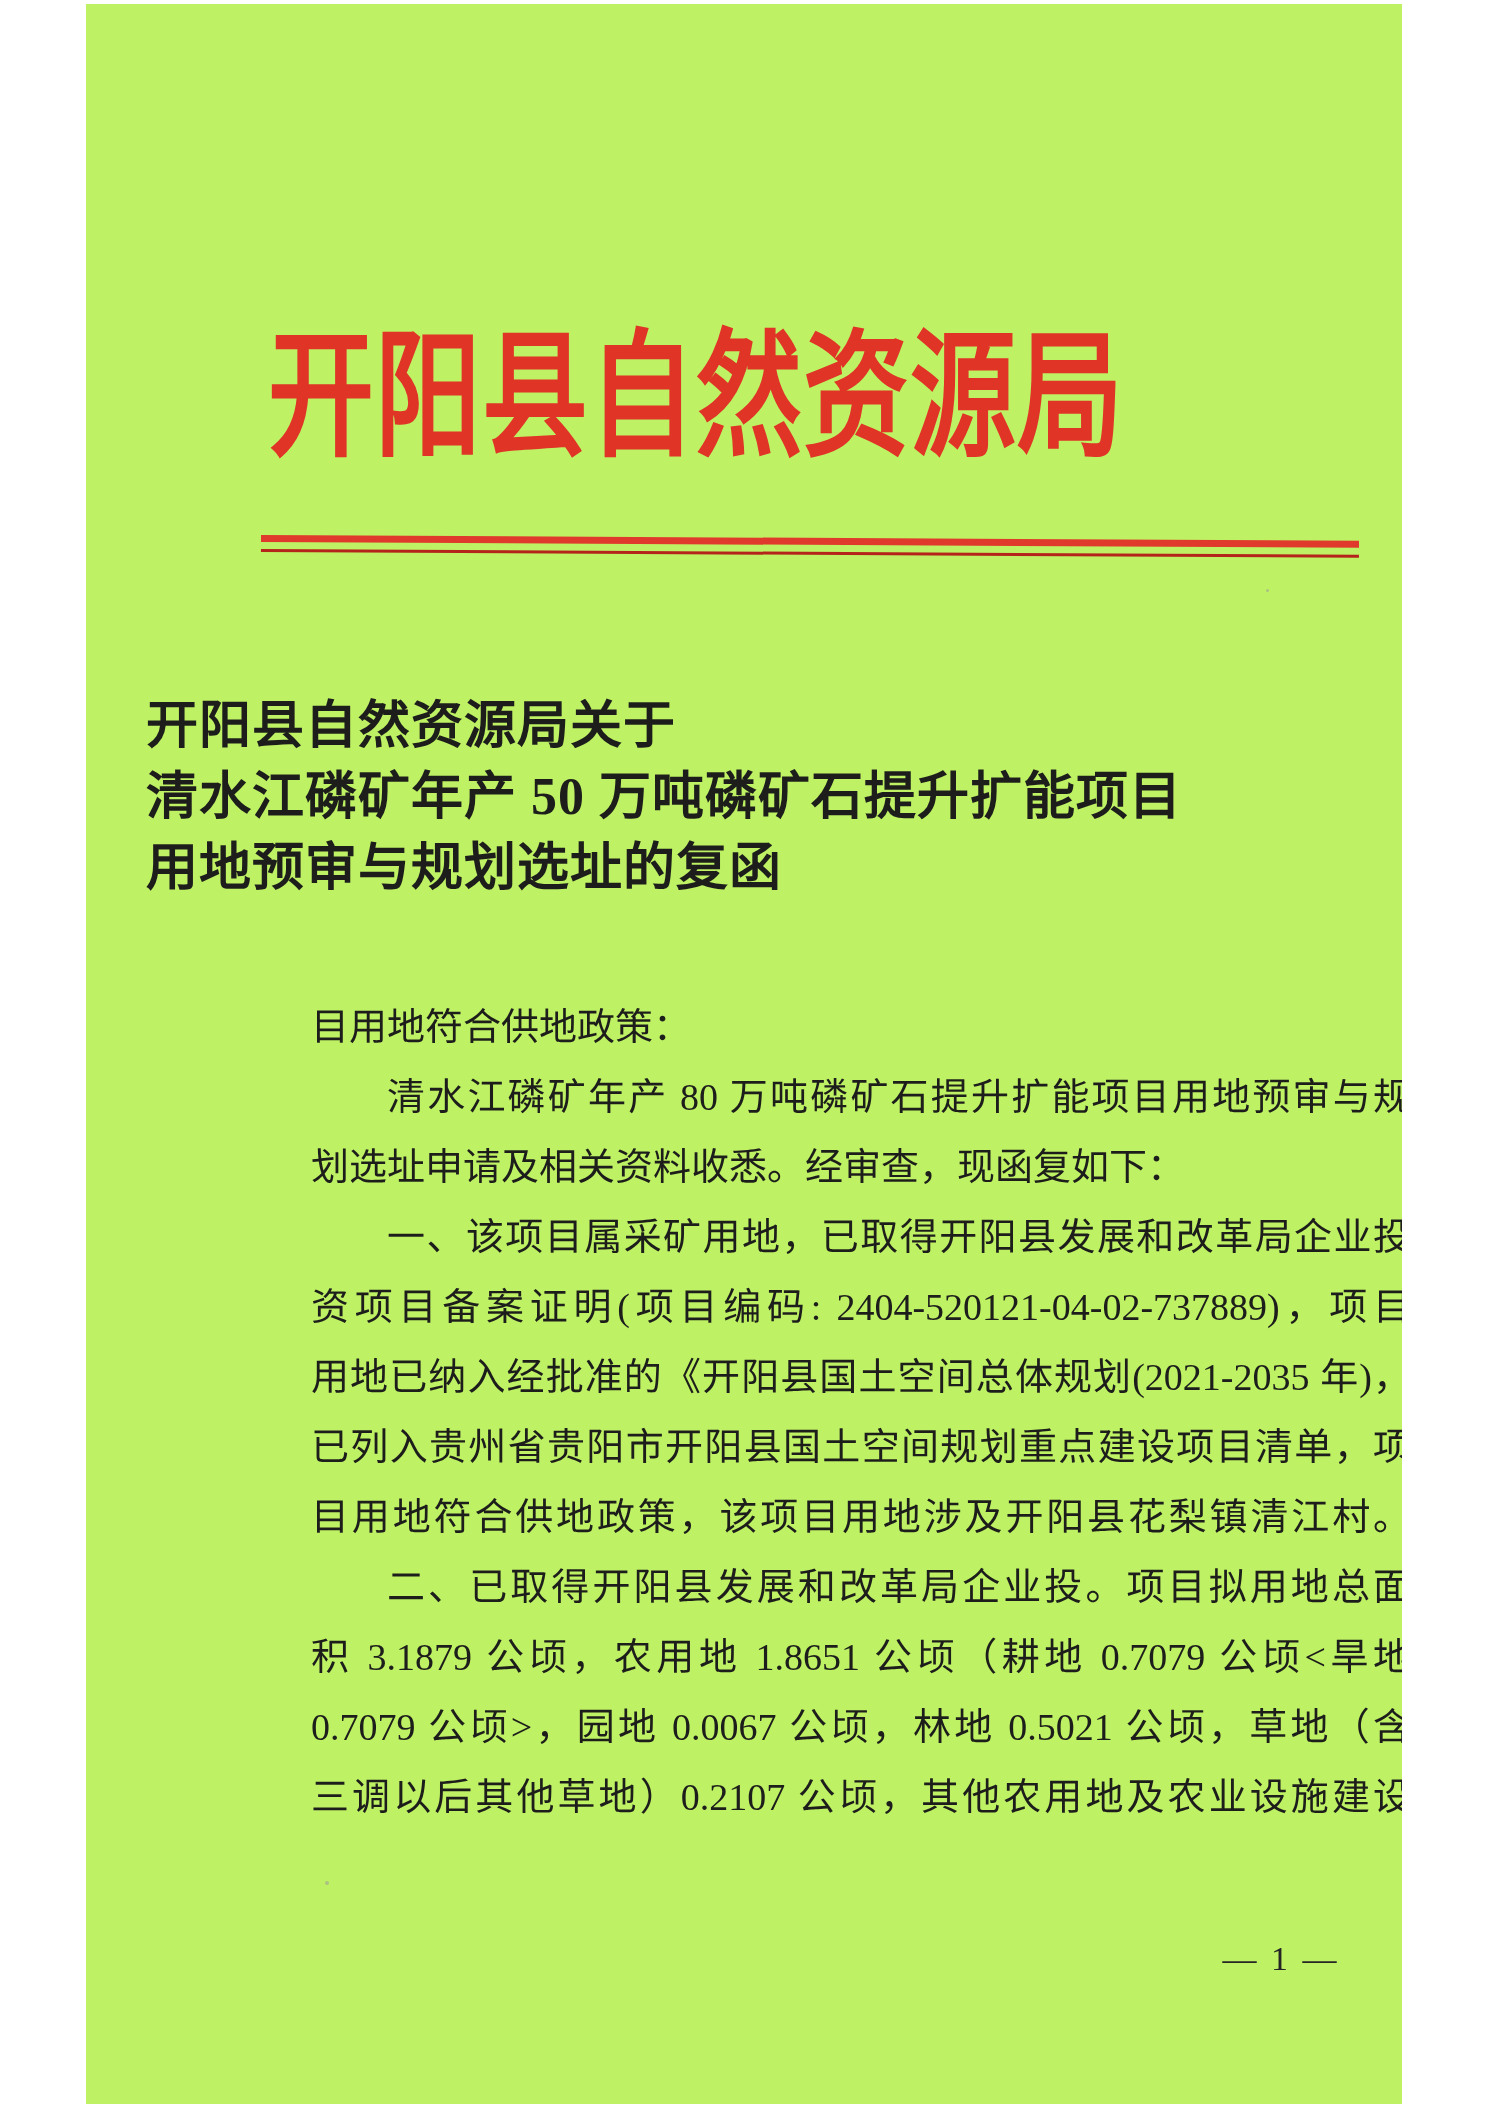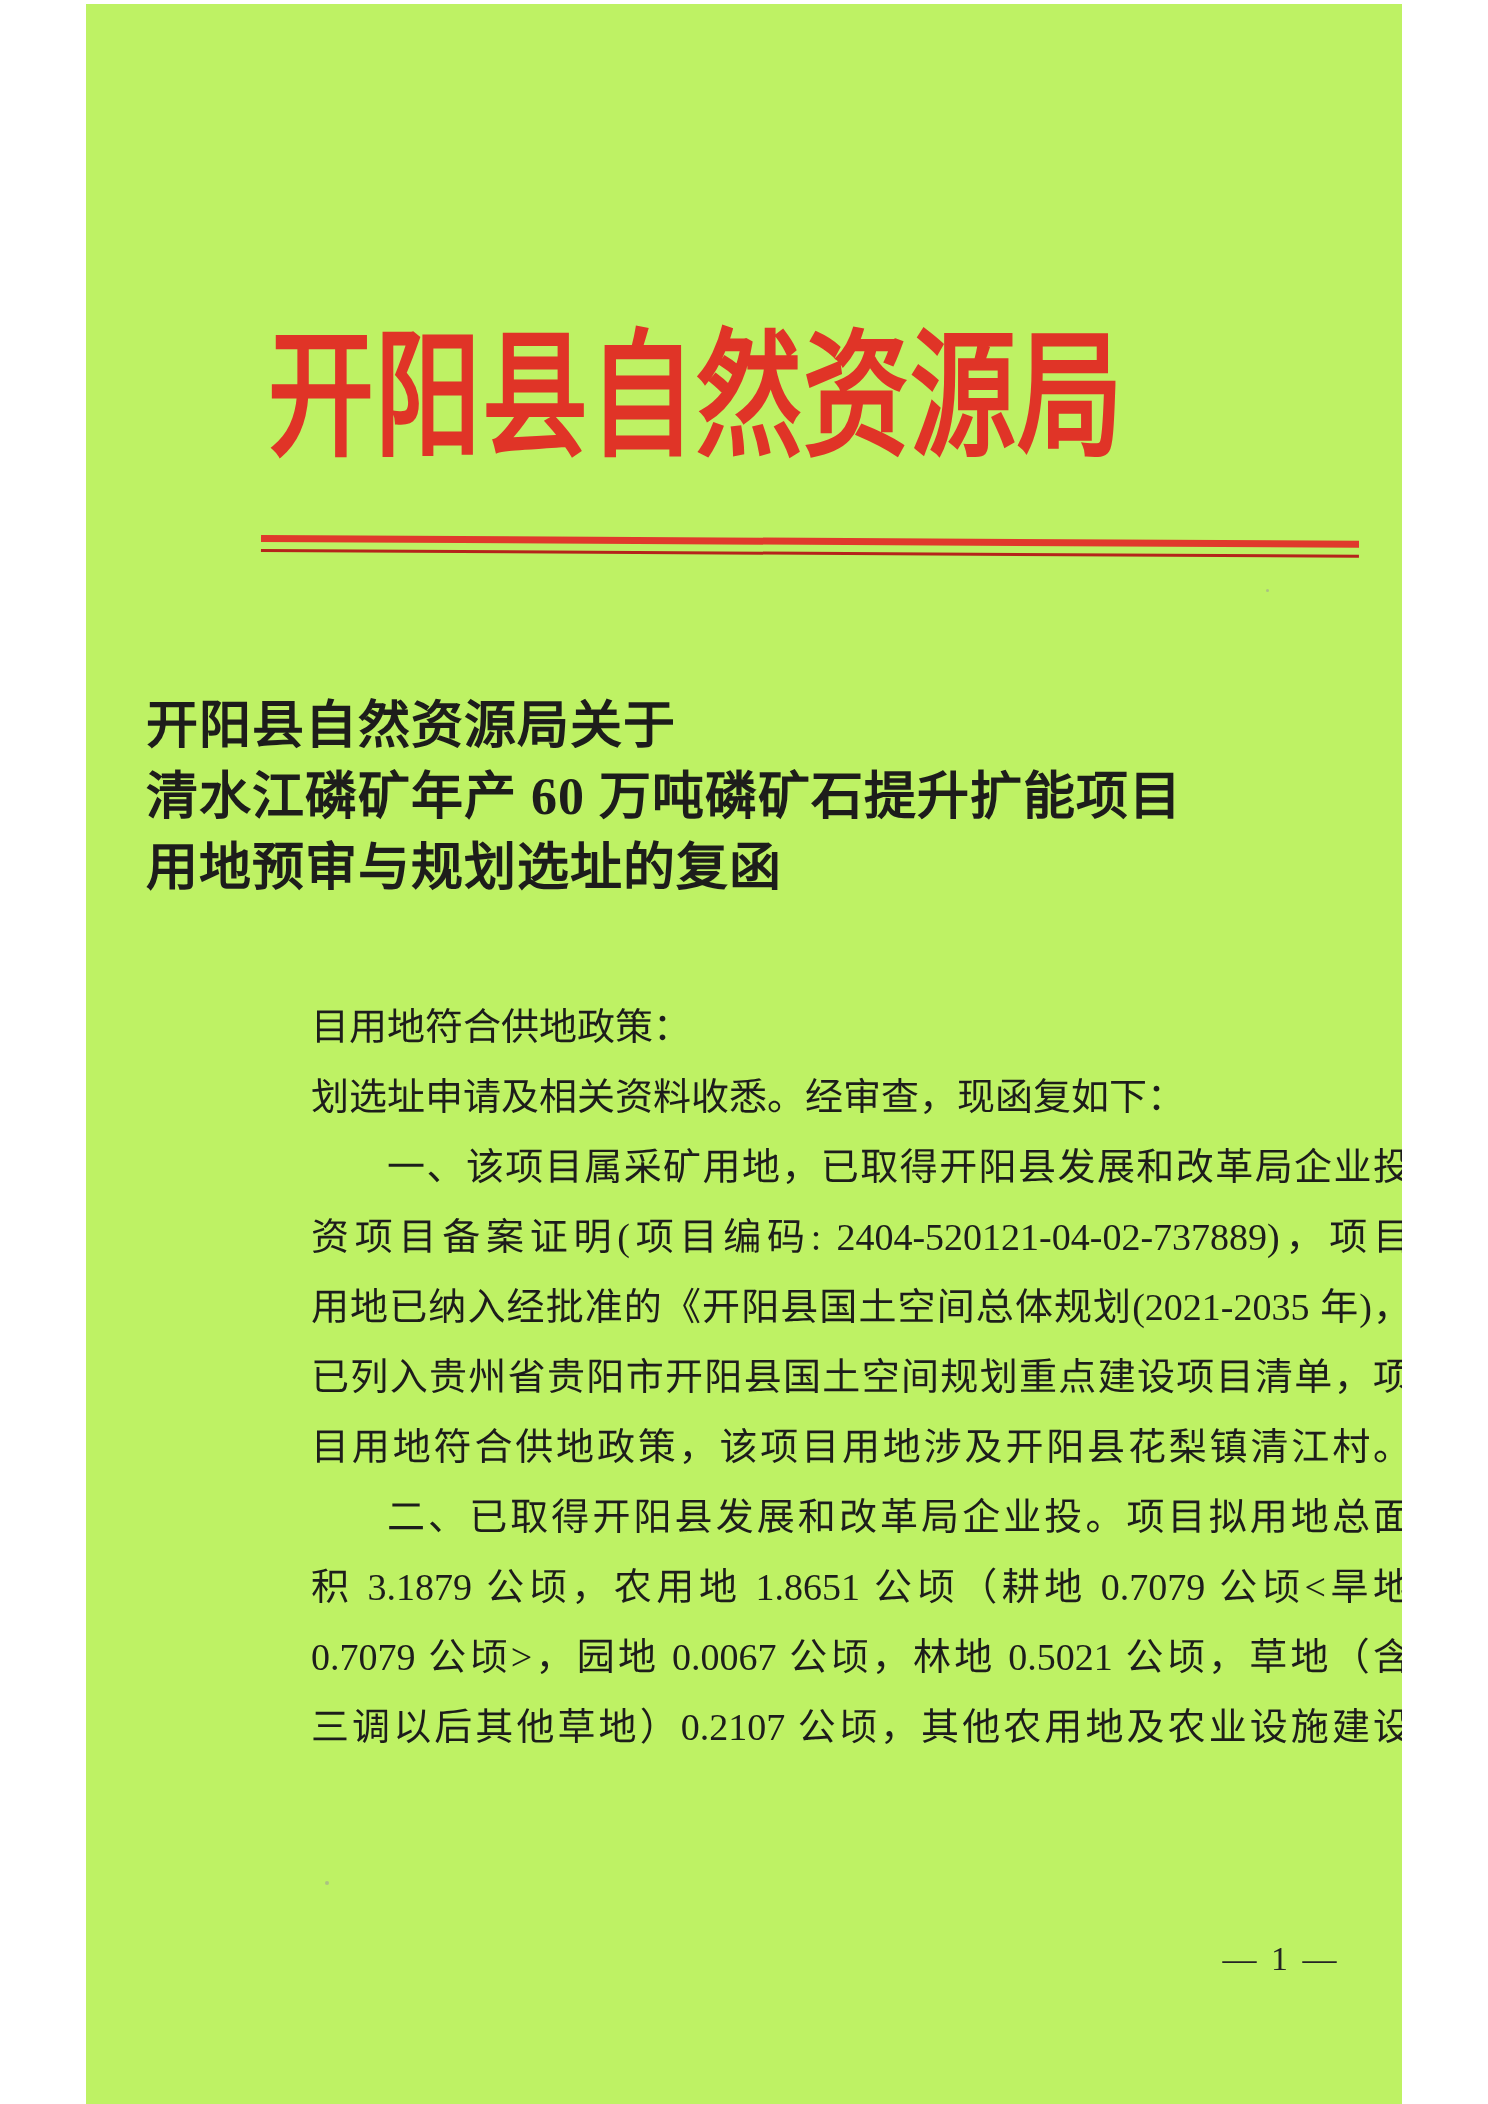--- a/index.html
+++ b/index.html
@@ -119,26 +119,27 @@
 
   <div class="letterhead">开阳县自然资源局</div>
 
   <div class="rule-wrap">
     <div class="rule-thick"></div>
     <div class="rule-thin"></div>
   </div>
 
   <div class="doc-title">
     <div>开阳县自然资源局关于</div>
-    <div>清水江磷矿年产 60 万吨磷矿石提升扩能项目</div>
+    <div>清水江磷矿年产 50 万吨磷矿石提升扩能项目</div>
     <div>用地预审与规划选址的复函</div>
   </div>
 
   <div class="doc-body">
     <div class="line">目用地符合供地政策：</div>
+    <div class="line indent stretch">清水江磷矿年产 80 万吨磷矿石提升扩能项目用地预审与规</div>
     <div class="line">划选址申请及相关资料收悉。经审查，现函复如下：</div>
     <div class="line indent stretch">一、该项目属采矿用地，已取得开阳县发展和改革局企业投</div>
     <div class="line stretch">资项目备案证明(项目编码: 2404-520121-04-02-737889)，项目</div>
     <div class="line stretch">用地已纳入经批准的《开阳县国土空间总体规划(2021-2035 年)，</div>
     <div class="line stretch">已列入贵州省贵阳市开阳县国土空间规划重点建设项目清单，项</div>
     <div class="line stretch">目用地符合供地政策，该项目用地涉及开阳县花梨镇清江村。</div>
     <div class="line indent stretch">二、已取得开阳县发展和改革局企业投。项目拟用地总面</div>
     <div class="line stretch">积 3.1879 公顷，农用地 1.8651 公顷（耕地 0.7079 公顷&lt;旱地</div>
     <div class="line stretch">0.7079 公顷&gt;，园地 0.0067 公顷，林地 0.5021 公顷，草地（含</div>
     <div class="line stretch">三调以后其他草地）0.2107 公顷，其他农用地及农业设施建设</div>

